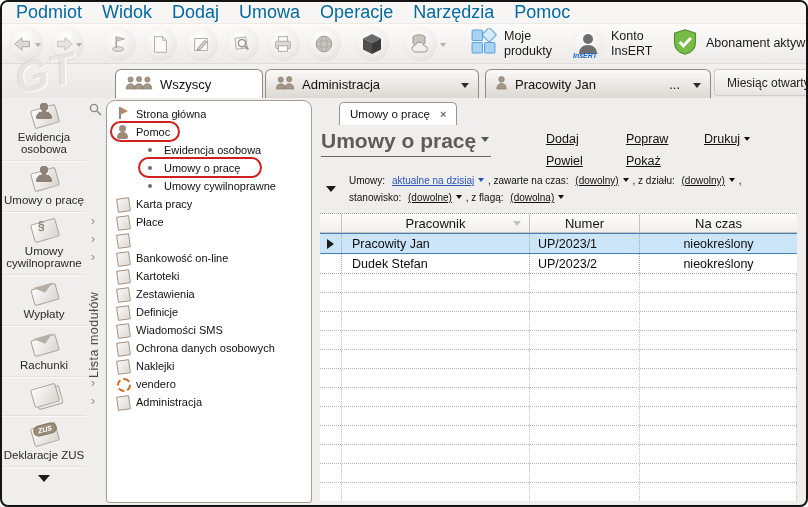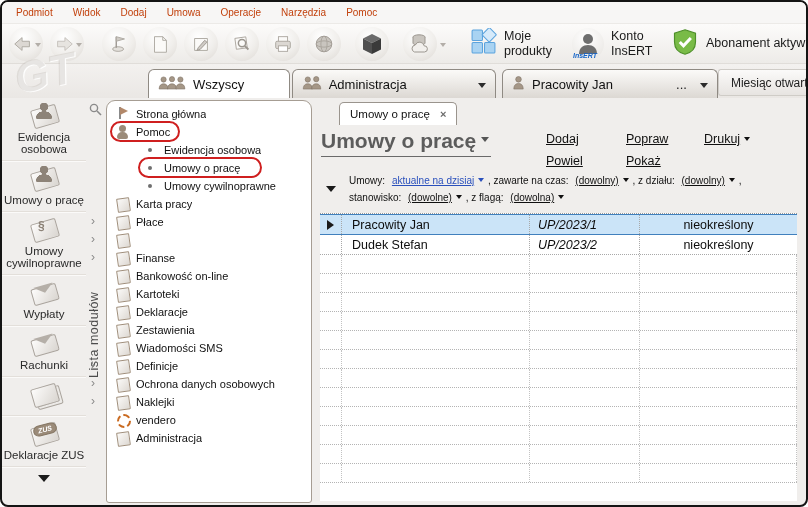--- a/index.html
+++ b/index.html
@@ -3,21 +3,21 @@
 <meta charset="utf-8">
 <style>
   html,body{margin:0;padding:0;width:808px;height:507px;overflow:hidden;
     font-family:"Liberation Sans","DejaVu Sans",sans-serif;background:#fff;}
   *{box-sizing:border-box;}
   .window{position:absolute;inset:0;border:2px solid #141414;border-radius:8px;
     overflow:hidden;background:#f0eeec;}
 
   
   .menubar{height:22px;background:#f7f6f5;display:flex;align-items:center;
-    padding-left:4px;font-size:10px;color:#c2410c;border-bottom:1px solid #eceae7;}
+    padding-left:4px;font-size:18px;color:#0369a1;border-bottom:1px solid #eceae7;}
   .menu-item{padding:2px 10px;cursor:default;}
 
   
   .toolbar{height:40px;background:linear-gradient(#fcfbfa,#edebe8);display:flex;
     align-items:center;border-bottom:1px solid #e0ddd9;position:relative;z-index:3;}
   .tbtn{width:34px;height:34px;border-radius:50%;flex:0 0 auto;
     background:radial-gradient(circle at 42% 30%,#ffffff 0%,#f0eeeb 55%,#dcd8d3 100%);
     display:flex;align-items:center;justify-content:center;margin-left:7px;}
   .tbtn svg{display:block;}
   .tcaret{width:0;height:0;border:3.5px solid transparent;border-top:4.5px solid #b3aea8;
@@ -29,21 +29,21 @@
     background:radial-gradient(circle at 45% 30%,#fff,#e6e3df);}
   .konto-badge{position:absolute;left:1px;bottom:1px;font-size:7px;font-weight:bold;
     font-style:italic;color:#1464c8;}
 
   
   .tabstrip{height:34px;display:flex;align-items:flex-end;padding-left:113px;
     background:linear-gradient(#f3f1ef,#eae7e4);position:relative;z-index:2;}
   .tab{height:29px;display:flex;align-items:center;gap:7px;border:1px solid #8f8a83;
     border-bottom:none;border-radius:6px 6px 0 0;
     background:linear-gradient(#fbfaf8,#dcd8d3);padding:0 9px;font-size:13px;color:#111;}
-  .tab.active{background:#fff;margin-left:33px;}
+  .tab.active{background:#fff;}
   .tab .tab-caret{width:0;height:0;border:4.5px solid transparent;border-top:5.5px solid #2b2b2b;
     margin:6px 0 0 6px;}
   .tab-ellipsis{margin-left:auto;color:#222;}
   .month-panel{margin-left:auto;align-self:center;height:27px;margin-top:3px;
     background:linear-gradient(#fbfaf9,#e7e4e1);border:1px solid #cfccc7;border-right:none;
     border-radius:3px 0 0 3px;display:flex;align-items:center;padding:0 0 0 12px;
     font-size:12px;color:#222;width:92px;white-space:nowrap;overflow:hidden;}
   .gt-watermark{position:absolute;left:12px;top:46px;z-index:4;font-size:44px;font-weight:bold;
     font-style:italic;color:rgba(190,184,178,.35);transform:rotate(-12deg);
     text-shadow:1px 1px 0 rgba(255,255,255,.9);pointer-events:none;}
@@ -142,21 +142,21 @@
   .sort{position:absolute;right:8px;top:7px;width:0;height:0;border-left:4px solid transparent;
     border-right:4px solid transparent;border-top:5px solid #c4c0bb;}
   .c-ind{width:22px;flex:0 0 22px;}
   .c-prac{width:188px;flex:0 0 188px;}
   .c-num{width:110px;flex:0 0 110px;}
   .c-czas{width:157px;flex:0 0 157px;}
   .drow{display:flex;height:20px;font-size:12.5px;color:#0d0d0d;align-items:stretch;}
   .drow .td{display:flex;align-items:center;border-right:1px dotted #a8a8a8;}
   .drow .td:last-child{border-right:none;}
   .td.c-prac{padding-left:10px;}
-  .td.c-num{padding-left:8px;font-style:italic;}
+  .td.c-num{padding-left:8px;}
   .td.c-czas{justify-content:center;}
   .drow.selected{background:#cbe4f8;border-top:1px solid #4080bd;border-bottom:1px solid #4080bd;
     height:21px;}
   .drow.normal{border-bottom:1px dotted #a8a8a8;}
   .rowptr{width:0;height:0;border-top:5px solid transparent;border-bottom:5px solid transparent;
     border-left:7px solid #1a1a1a;margin-left:7px;}
   .erow{display:flex;height:19px;border-bottom:1px dotted #b4b4b4;}
   .ecell{border-right:1px dotted #c2c2c2;}
   .erow .c-ind{border-left:none;}
 </style>
@@ -412,45 +412,37 @@
           </div>
           <div class="trow">
             <span class="ticon i-doc"></span>
             <span class="tlabel">Płace</span>
           </div>
           <div class="trow">
             <span class="ticon i-doc"></span>
           </div>
           <div class="trow">
             <span class="ticon i-doc"></span>
-            <span class="tlabel">Finanse</span>
-          </div>
-          <div class="trow">
-            <span class="ticon i-doc"></span>
             <span class="tlabel">Bankowość on-line</span>
           </div>
           <div class="trow">
             <span class="ticon i-doc"></span>
             <span class="tlabel">Kartoteki</span>
           </div>
           <div class="trow">
             <span class="ticon i-doc"></span>
-            <span class="tlabel">Deklaracje</span>
-          </div>
-          <div class="trow">
-            <span class="ticon i-doc"></span>
             <span class="tlabel">Zestawienia</span>
           </div>
           <div class="trow">
             <span class="ticon i-doc"></span>
+            <span class="tlabel">Definicje</span>
+          </div>
+          <div class="trow">
+            <span class="ticon i-doc"></span>
             <span class="tlabel">Wiadomości SMS</span>
-          </div>
-          <div class="trow">
-            <span class="ticon i-doc"></span>
-            <span class="tlabel">Definicje</span>
           </div>
           <div class="trow">
             <span class="ticon i-doc"></span>
             <span class="tlabel">Ochrona danych osobowych</span>
           </div>
           <div class="trow">
             <span class="ticon i-doc"></span>
             <span class="tlabel">Naklejki</span>
           </div>
           <div class="trow">
@@ -479,20 +471,33 @@
       <span class="alink" style="left:313px;top:56px">Pokaż</span>
       <span class="alink" style="left:391px;top:34px"><span>Drukuj</span><span class="car"></span></span>
 
       <span class="filter-collapse"></span>
       <div class="filters">
         <div><span class="flabel">Umowy:</span> <span class="fval blue">aktualne na dzisiaj<span class="car"></span></span> <span class="flabel">, zawarte na czas:</span> <span class="fval">(dowolny)<span class="car"></span></span> <span class="flabel">, z działu:</span> <span class="fval">(dowolny)<span class="car"></span></span> <span class="flabel">,</span> </div>
         <div><span class="flabel">stanowisko:</span> <span class="fval">(dowolne)<span class="car"></span></span> <span class="flabel">, z flagą:</span> <span class="fval">(dowolna)<span class="car"></span></span> </div>
       </div>
 
       <div class="table">
+        <div class="thead">
+          <div class="th c-ind"></div>
+          <div class="th c-prac">
+            <span>Pracownik</span>
+            <span class="sort"></span>
+          </div>
+          <div class="th c-num">
+            <span>Numer</span>
+          </div>
+          <div class="th c-czas">
+            <span>Na czas</span>
+          </div>
+        </div>
 
         <div class="drow selected">
           <div class="td c-ind">
               <span class="rowptr"></span>
             </div>
           <div class="td c-prac">Pracowity Jan</div>
           <div class="td c-num">UP/2023/1</div>
           <div class="td c-czas">nieokreślony</div>
         </div>
 

